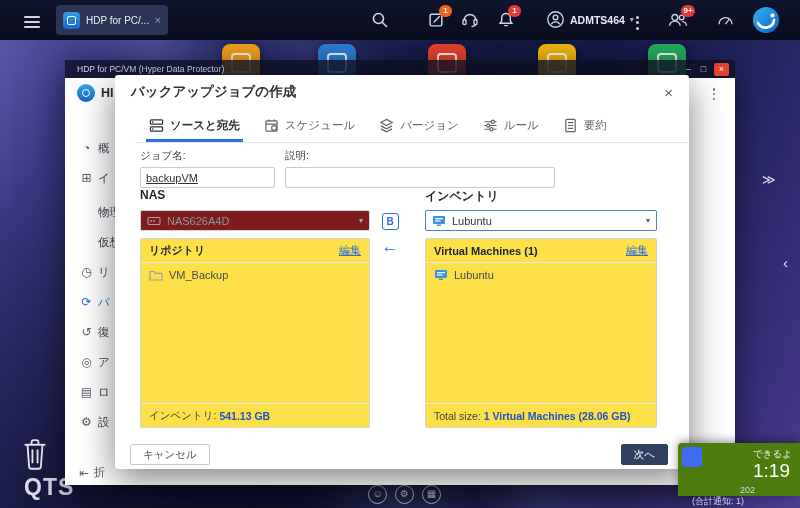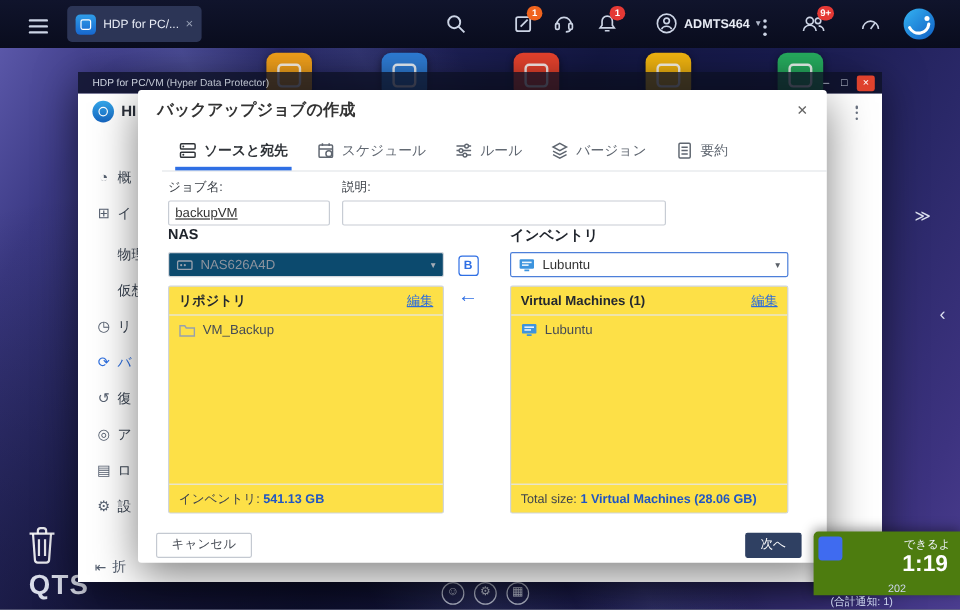--- a/index.html
+++ b/index.html
@@ -86,21 +86,21 @@
   .step.active::after{content:'';position:absolute;left:-3px;right:-3px;bottom:0;height:3px;background:#2f6fe4;}
   .field{position:absolute;top:74px;}
   .field label{display:block;font-size:10.5px;color:#3c4148;margin-bottom:4px;}
   .field input{height:17px;border:1px solid #c7ccd4;border-radius:2px;font-size:11px;padding:1px 5px;
                font-family:inherit;color:#333;box-sizing:content-box;}
   .col-head{position:absolute;top:113px;font-size:12px;font-weight:bold;color:#1e232b;}
   .select{position:absolute;top:135px;height:21px;border:1px solid #c9ced6;border-radius:2px;background:#fff;
           display:flex;align-items:center;padding:0 6px;box-sizing:border-box;gap:6px;cursor:pointer;}
   .select .txt{flex:1;font-size:11px;color:#333;}
   .select .caret{font-size:8px;color:#5a6068;}
-  .select.disabled{background:#0c4a6e;border-color:#d3d7dd;}
+  .select.disabled{background:#7f1d1d;border-color:#d3d7dd;}
   .select.disabled .txt{color:#8d939e;}
   .select.disabled .caret{color:#a6acb6;}
   .select.blue{border-color:#4d7fd9;}
   .panel{position:absolute;top:163px;height:190px;border:1px solid #d0d5dc;border-radius:2px;
          box-sizing:border-box;background:#fde047;}
   .p-head{height:24px;border-bottom:1px solid #e4e7eb;display:flex;align-items:center;
           padding:0 8px;box-sizing:border-box;}
   .p-head .pt{flex:1;font-weight:bold;font-size:11px;color:#23282f;}
   .edit-link{font-size:11px;color:#2c6cdd;text-decoration:underline;cursor:pointer;}
   .p-body{height:140px;padding:6px 8px;box-sizing:border-box;}
@@ -115,21 +115,21 @@
   .btn{position:absolute;top:369px;height:19px;border-radius:2px;font-size:10.5px;line-height:19px;
        padding:0 12px;cursor:pointer;box-sizing:content-box;}
   .btn.cancel{left:15px;background:#fff;border:1px solid #c4c9d1;color:#4a4f58;}
   .btn.next{right:21px;background:#2f4062;border:1px solid #2f4062;color:#fff;}
 
   
   .toast{position:absolute;left:678px;top:443px;width:122px;height:53px;z-index:30;
          background:#4d7c0f;border-radius:4px 0 0 0;color:#fff;box-shadow:0 -2px 10px rgba(0,0,0,.4);}
   .toast-tile{position:absolute;left:4px;top:4px;width:20px;height:20px;border-radius:3px;background:#3f6bf0;}
   .toast-msg{position:absolute;right:8px;top:5px;font-size:9.5px;color:#f0f3fc;}
-  .toast-time{position:absolute;right:10px;top:17px;font-size:19px;font-weight:bold;}
+  .toast-time{position:absolute;right:10px;top:17px;font-size:19px;font-weight:normal;}
   .toast-date{position:absolute;left:62px;top:42px;font-size:9px;color:#cdd6ee;}
   .toast-total{position:absolute;left:14px;top:52px;font-size:9px;color:#cdd6ee;}
 
   svg{display:block}
 </style>
 </head>
 <body>
 
 <div class="desktop"></div>
 
@@ -239,34 +239,34 @@
     <div class="step">
       <svg width="15" height="15" viewBox="0 0 16 16" fill="none" stroke-width="1.3">
         <rect x="2" y="3" width="12" height="11" rx="1"></rect>
           <path d="M2 6.5 h12 M5 1.5 v2.5 M11 1.5 v2.5"></path>
         <circle cx="10.7" cy="10.7" r="2.6"></circle>
         </svg>
       <span>スケジュール</span>
     </div>
     <div class="step">
       <svg width="15" height="15" viewBox="0 0 16 16" fill="none" stroke-width="1.3">
+        <path d="M8 1.5 L14 4.8 8 8.1 2 4.8 Z"></path>
+          <path d="M2 8.4 L8 11.6 14 8.4"></path>
+          <path d="M2 11.6 L8 14.8 14 11.6"></path>
+        </svg>
+      <span>バージョン</span>
+    </div>
+    <div class="step">
+      <svg width="15" height="15" viewBox="0 0 16 16" fill="none" stroke-width="1.3">
         <path d="M1.5 4 h13 M1.5 8 h13 M1.5 12 h13"></path>
         <circle cx="10.5" cy="4" r="1.7" fill="#fff"></circle>
           <circle cx="5.5" cy="8" r="1.7" fill="#fff"></circle>
           <circle cx="9" cy="12" r="1.7" fill="#fff"></circle>
         </svg>
       <span>ルール</span>
-    </div>
-    <div class="step">
-      <svg width="15" height="15" viewBox="0 0 16 16" fill="none" stroke-width="1.3">
-        <path d="M8 1.5 L14 4.8 8 8.1 2 4.8 Z"></path>
-          <path d="M2 8.4 L8 11.6 14 8.4"></path>
-          <path d="M2 11.6 L8 14.8 14 11.6"></path>
-        </svg>
-      <span>バージョン</span>
     </div>
     <div class="step">
       <svg width="15" height="15" viewBox="0 0 16 16" fill="none" stroke-width="1.3">
         <rect x="3" y="1.5" width="10" height="13" rx="1"></rect>
           <path d="M5.2 5 h5.6 M5.2 8 h5.6 M5.2 11 h5.6"></path>
         </svg>
       <span>要約</span>
     </div>
   </div>
 

